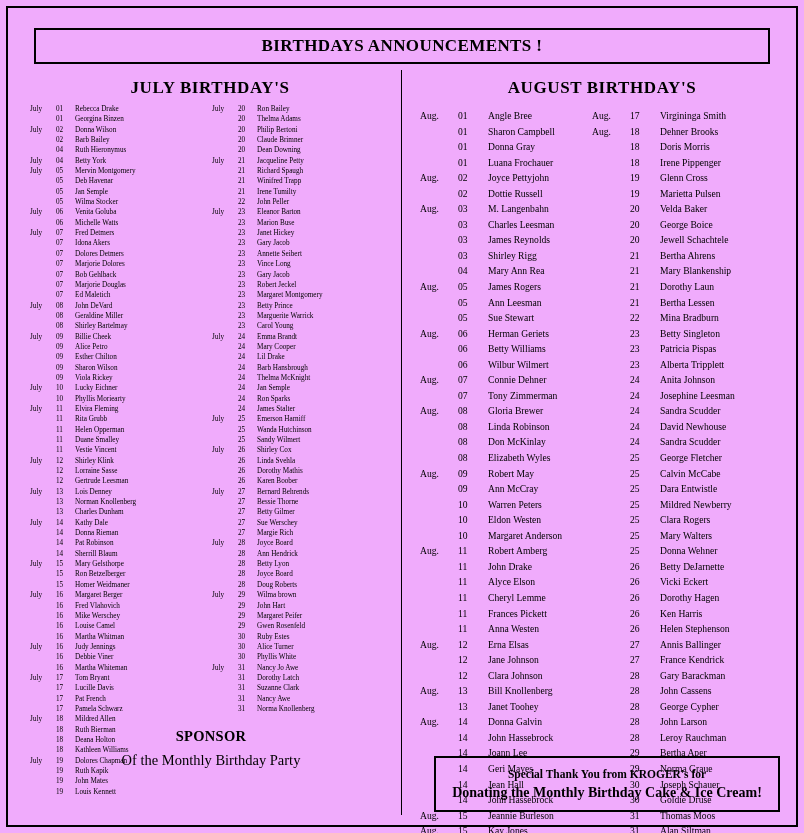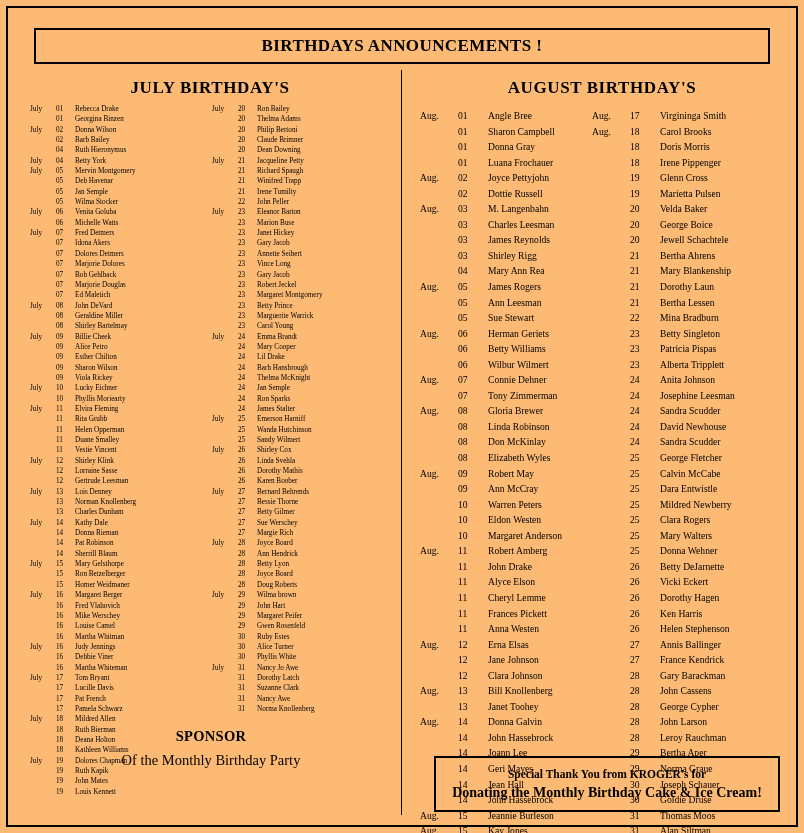--- a/index.html
+++ b/index.html
@@ -4,21 +4,21 @@
 <style>
   html, body {
     margin: 0;
     padding: 0;
     background: #ffffff;
   }
   .page {
     position: relative;
     width: 804px;
     height: 833px;
-    background: #fdba74;
+    background: #f0abfc;
     font-family: "Liberation Serif", serif;
     color: #000000;
     box-sizing: border-box;
     overflow: hidden;
   }
   .outer-border {
     position: absolute;
     left: 6px;
     top: 6px;
     right: 6px;
@@ -1036,21 +1036,21 @@
     </div>
   <div class="list big" id="aug-col2">
       <div class="row">
         <span class="mon">Aug.</span>
         <span class="day">17</span>
         <span class="nm">Virgininga Smith</span>
       </div>
       <div class="row">
         <span class="mon">Aug.</span>
         <span class="day">18</span>
-        <span class="nm">Carol Brooks</span>
+        <span class="nm">Dehner Brooks</span>
       </div>
       <div class="row">
         <span class="mon"></span>
         <span class="day">18</span>
         <span class="nm">Doris Morris</span>
       </div>
       <div class="row">
         <span class="mon"></span>
         <span class="day">18</span>
         <span class="nm">Irene Pippenger</span>

